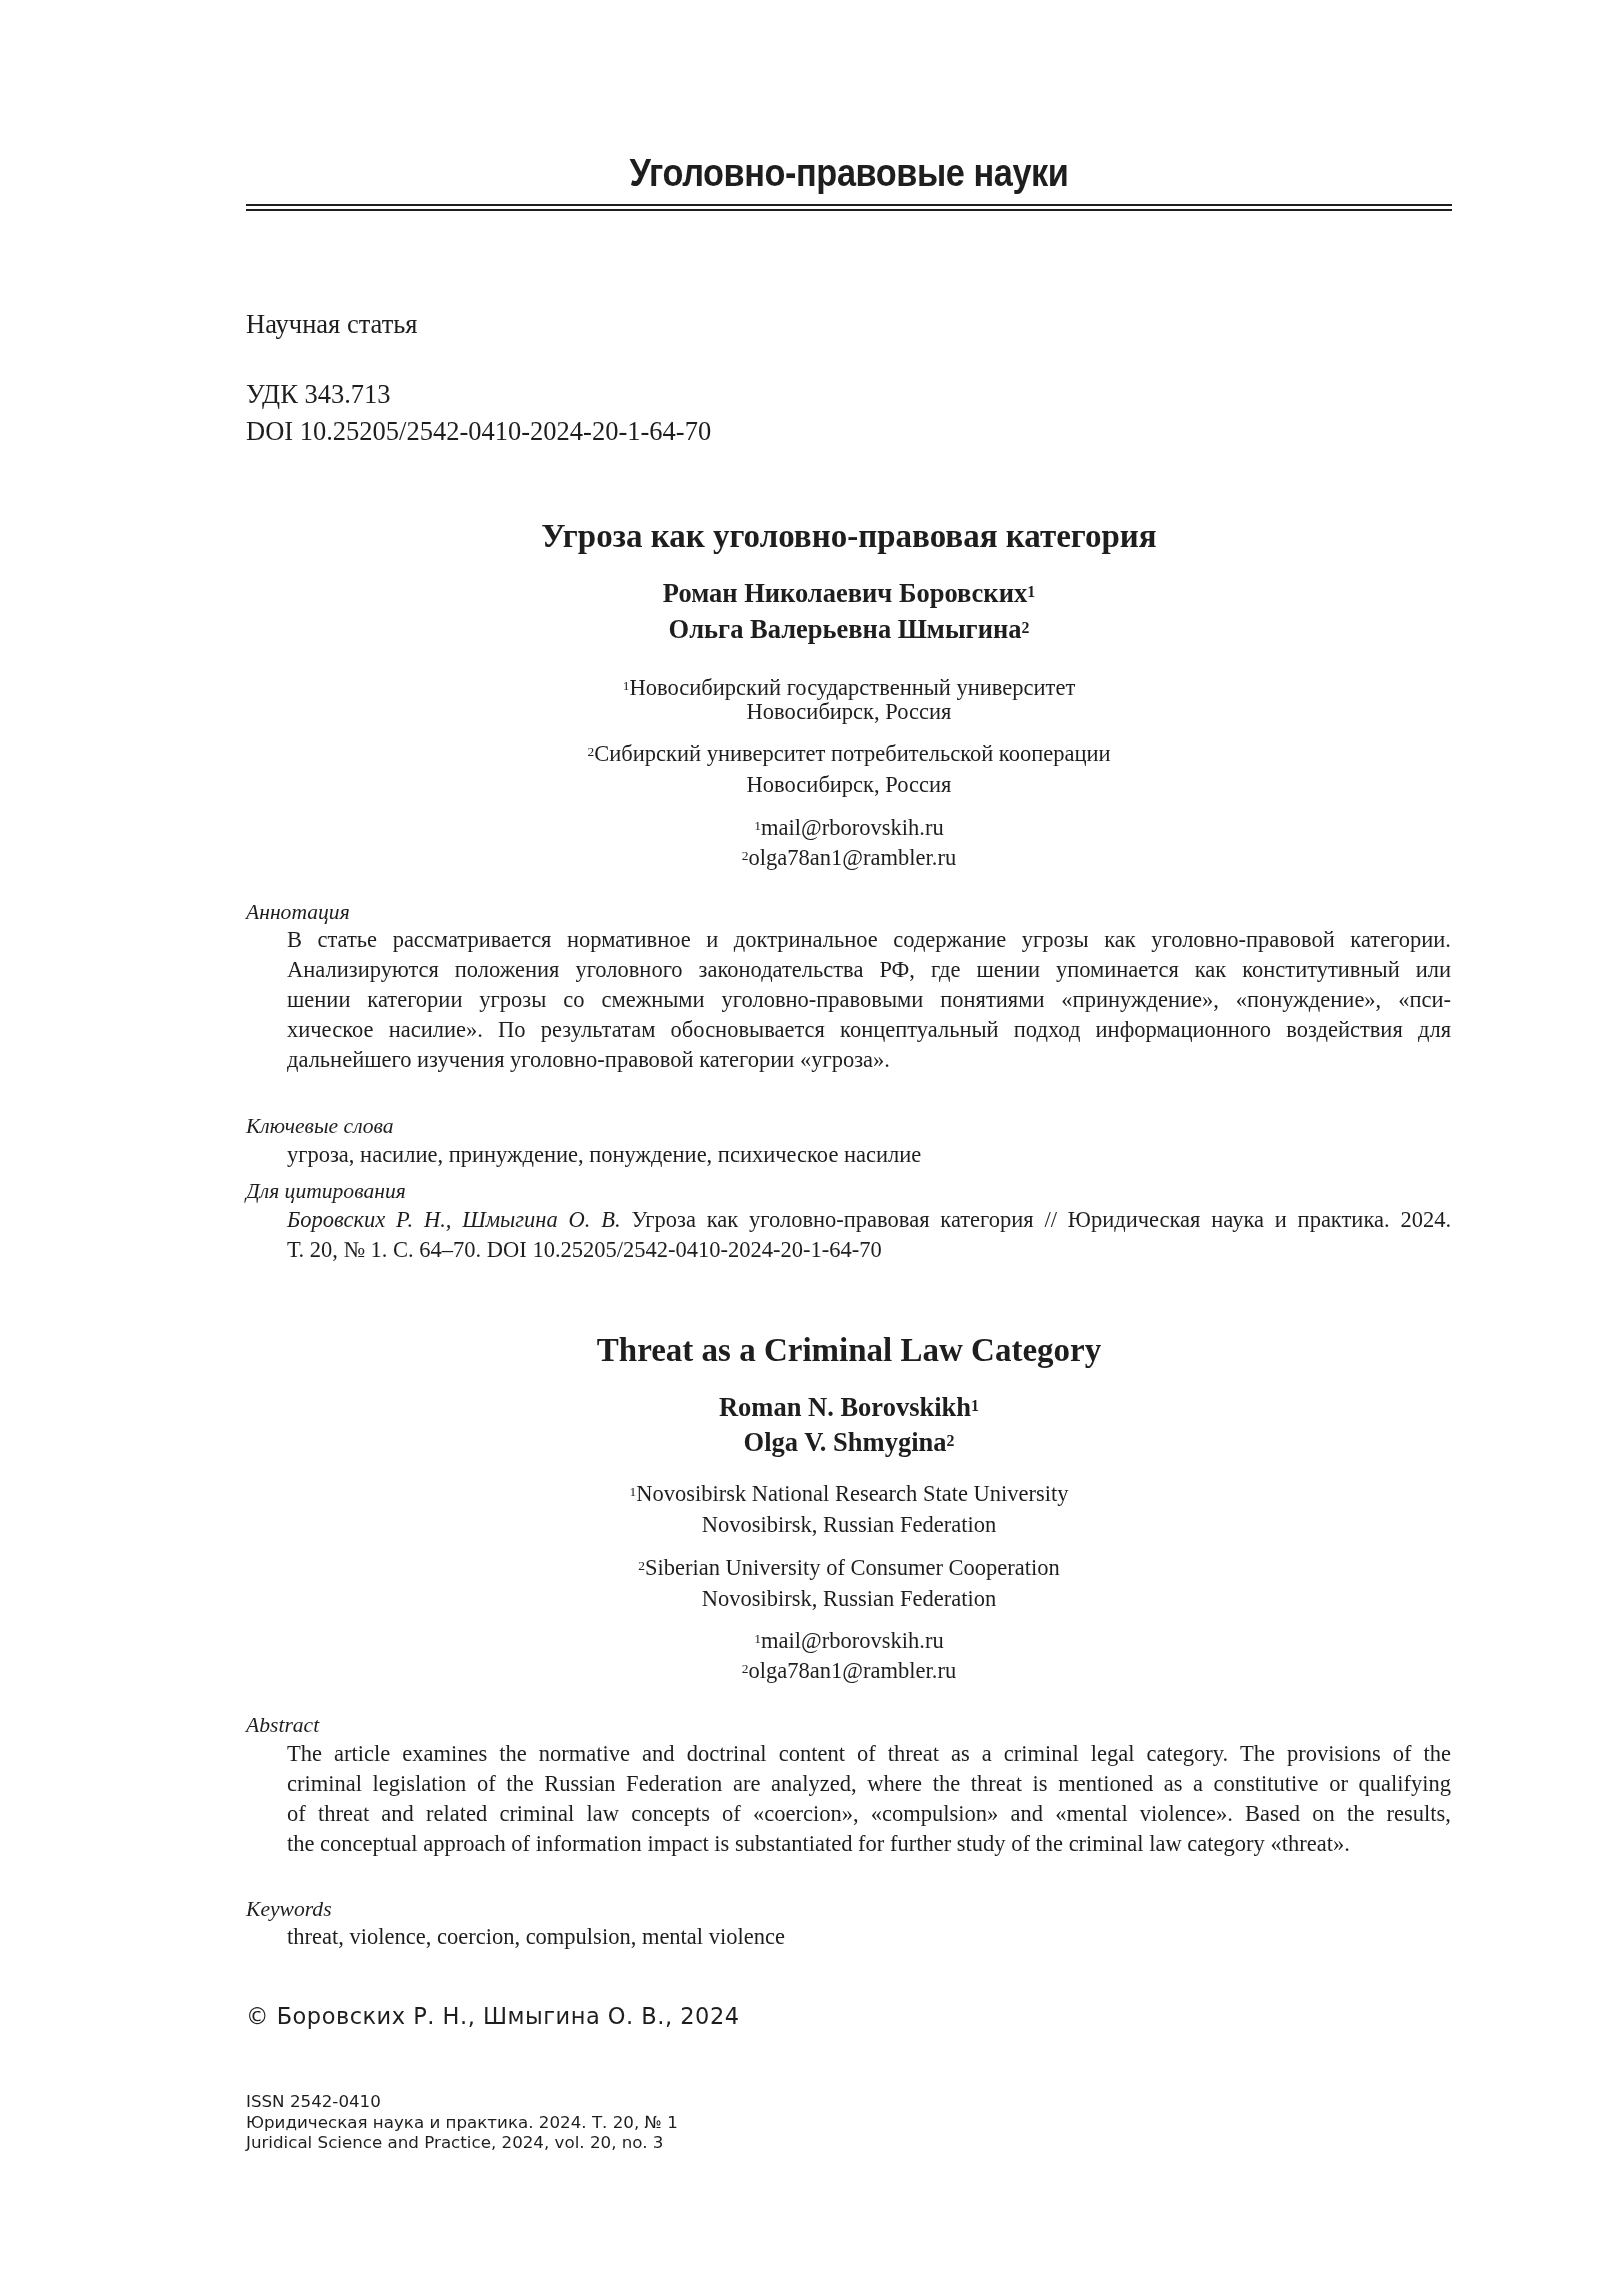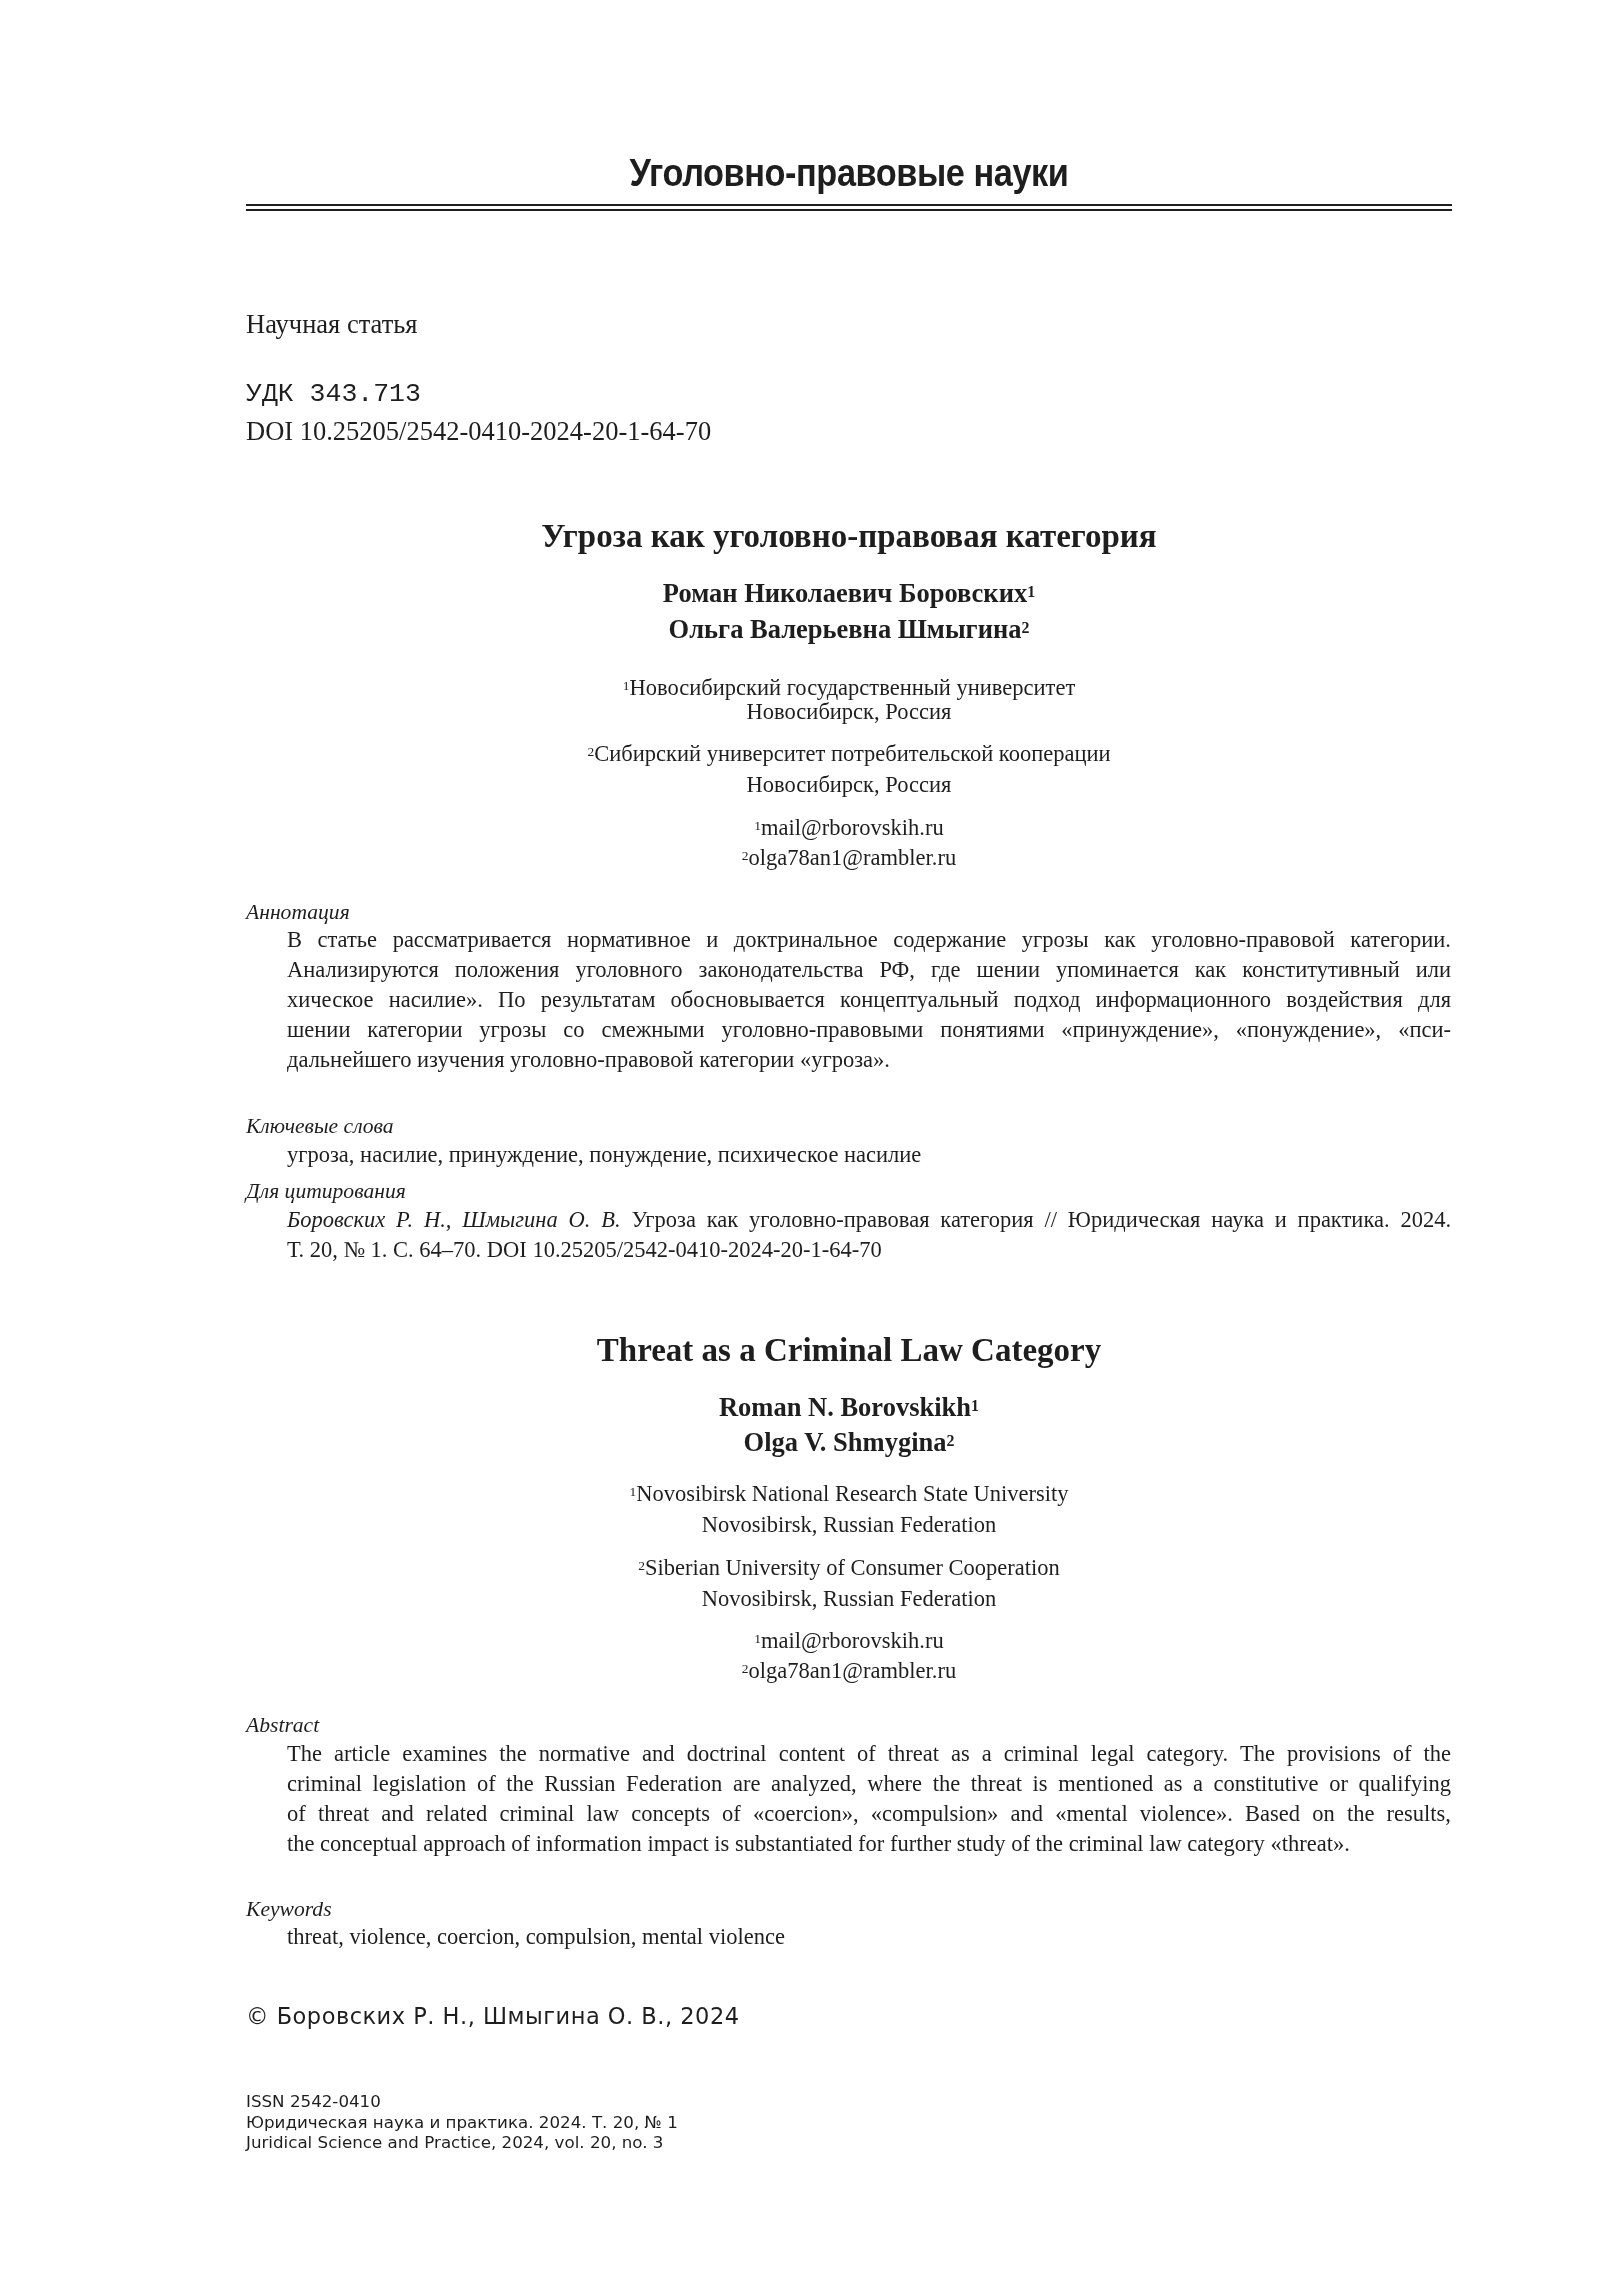--- a/index.html
+++ b/index.html
@@ -24,40 +24,40 @@
   .footer { left: 246px; top: 2091px; font-family: "DejaVu Sans", sans-serif; font-size: 16.7px; line-height: 20.6px; }
 </style>
 </head>
 <body>
 
 <div class="abs section-header">Уголовно-правовые науки</div>
 <div class="abs rule rule1"></div>
 <div class="abs rule rule2"></div>
 
 <div class="abs meta" style="top:310px;">Научная статья</div>
-<div class="abs meta" style="top:380px;font-family:Liberation Mono, monospace;">УДК 343.713</div>
+<div class="abs meta" style="top:380px;">УДК 343.713</div>
 <div class="abs meta" style="top:417px;">DOI 10.25205/2542-0410-2024-20-1-64-70</div>
 
 <div class="abs center-block title" style="top:517px;">Угроза как уголовно-правовая категория</div>
 <div class="abs center-block author" style="top:576px;"><span>Роман Николаевич Боровских</span><sup>1</sup></div>
 <div class="abs center-block author" style="top:612px;"><span>Ольга Валерьевна Шмыгина</span><sup>2</sup></div>
 
 <div class="abs center-block affil" style="top:673px;text-align:center;"><sup>1</sup><span>Новосибирский государственный университет</span></div>
 <div class="abs center-block affil" style="top:697px;">Новосибирск, Россия</div>
 <div class="abs center-block affil" style="top:739px;"><sup>2</sup><span>Сибирский университет потребительской кооперации</span></div>
 <div class="abs center-block affil" style="top:770px;">Новосибирск, Россия</div>
 <div class="abs center-block affil" style="top:813px;"><sup>1</sup><span>mail@rborovskih.ru</span></div>
 <div class="abs center-block affil" style="top:843px;"><sup>2</sup><span>olga78an1@rambler.ru</span></div>
 
 <div class="abs label" style="top:900px;">Аннотация</div>
 <div class="abs body-text" style="top:925px;">
   <span class="ln">В статье рассматривается нормативное и доктринальное содержание угрозы как уголовно-правовой категории.</span>
   <span class="ln">Анализируются положения уголовного законодательства РФ, где шении упоминается как конститутивный или</span>
+  <span class="ln">шении категории угрозы со смежными уголовно-правовыми понятиями «принуждение», «понуждение», «пси-</span>
   <span class="ln">хическое насилие». По результатам обосновывается концептуальный подход информационного воздействия для</span>
-  <span class="ln">шении категории угрозы со смежными уголовно-правовыми понятиями «принуждение», «понуждение», «пси-</span>
   <span class="ln last">дальнейшего изучения уголовно-правовой категории «угроза».</span>
 </div>
 
 <div class="abs label" style="top:1114px;">Ключевые слова</div>
 <div class="abs body-text" style="top:1140px;">
   <span class="ln last">угроза, насилие, принуждение, понуждение, психическое насилие</span>
 </div>
 
 <div class="abs label" style="top:1179px;">Для цитирования</div>
 <div class="abs body-text" style="top:1205px;">

